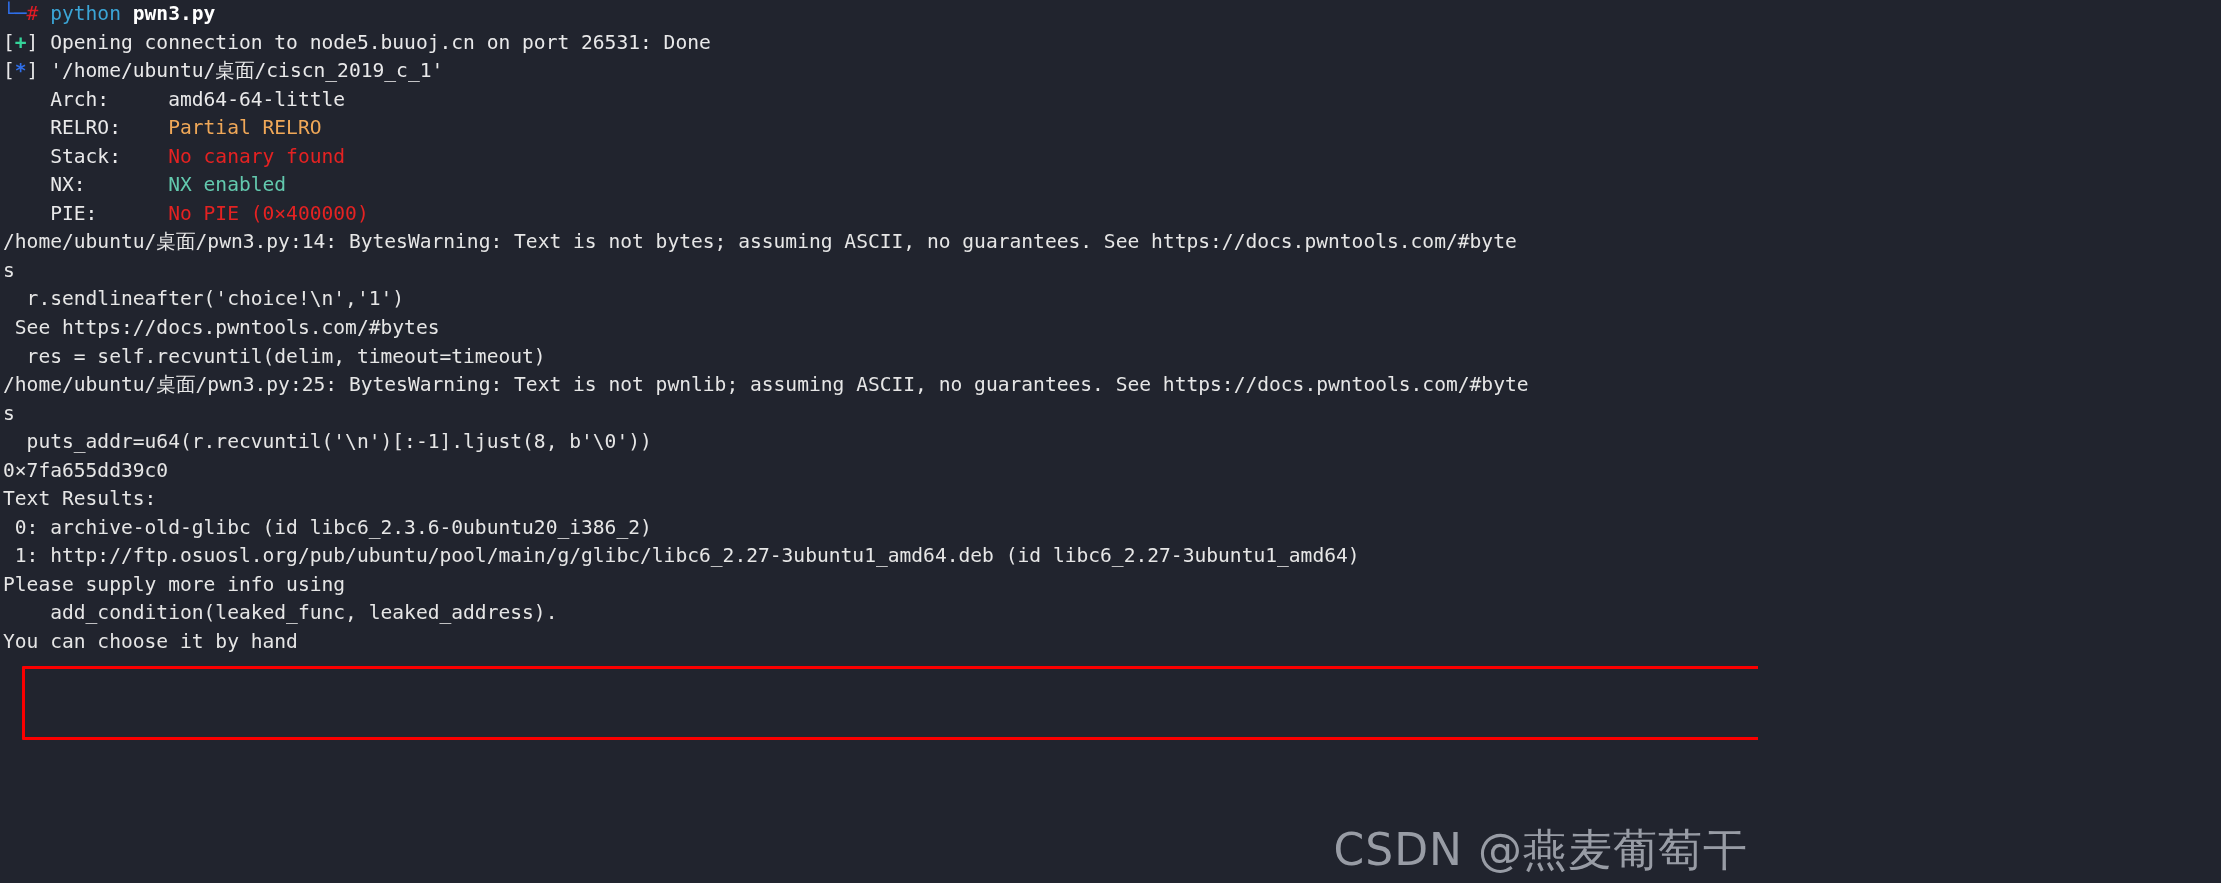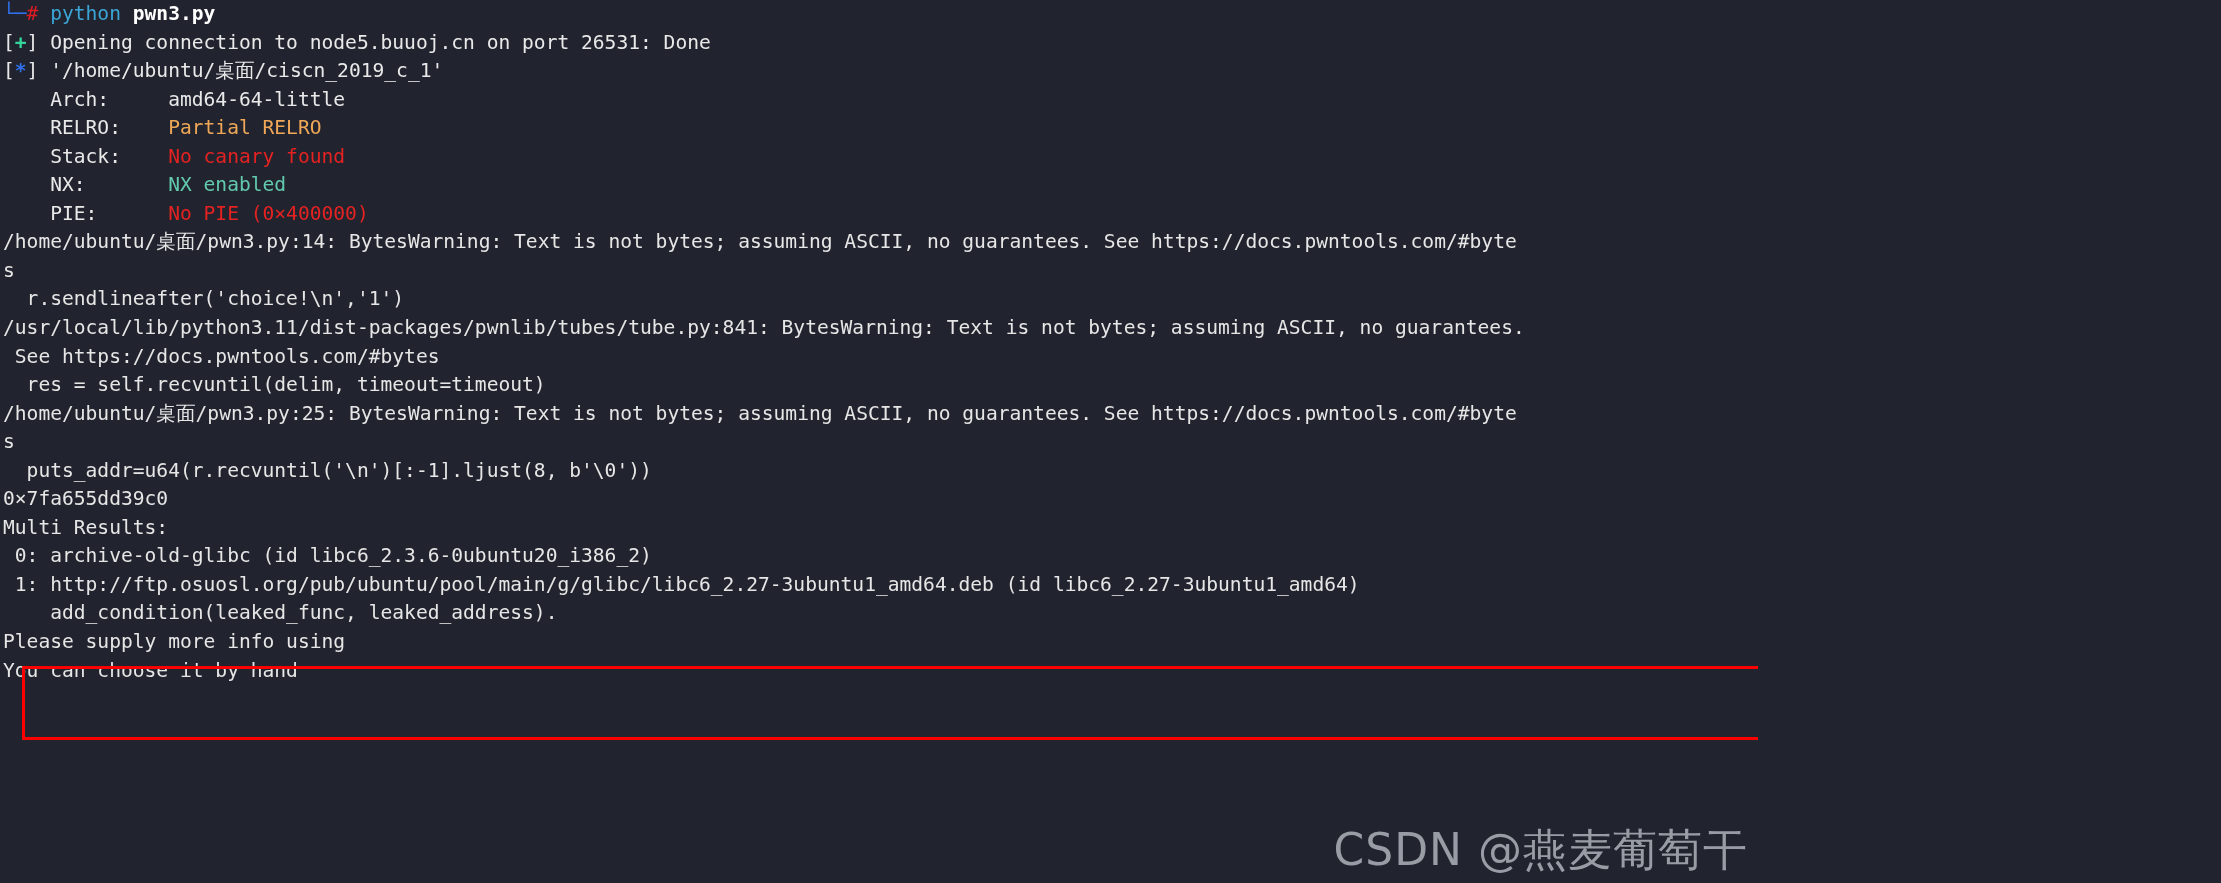--- a/index.html
+++ b/index.html
@@ -95,36 +95,35 @@
     <div class="line"><span class="w">    Stack:    </span><span class="red-txt">No canary found</span></div>
 
     <div class="line"><span class="w">    NX:       </span><span class="teal">NX enabled</span></div>
 
     <div class="line"><span class="w">    PIE:      </span><span class="red-txt">No PIE (0×400000)</span></div>
 
     <div class="line">/home/ubuntu/桌面/pwn3.py:14: BytesWarning: Text is not bytes; assuming ASCII, no guarantees. See https://docs.pwntools.com/#byte</div>
     <div class="line">s</div>
     <div class="line">  r.sendlineafter('choice!\n','1')</div>
 
-    <div class="line">/usr/local/lib/python3.11/dist-packages/pwnlib/tubes/tube.py:841: BytesWarning: Text is not bytes; assuming ASCII, no guarantees.</div>
     <div class="line"> See https://docs.pwntools.com/#bytes</div>
     <div class="line">  res = self.recvuntil(delim, timeout=timeout)</div>
 
-    <div class="line">/home/ubuntu/桌面/pwn3.py:25: BytesWarning: Text is not bytes; assuming ASCII, no guarantees. See https://docs.pwntools.com/#byte</div>
+    <div class="line">/home/ubuntu/桌面/pwn3.py:25: BytesWarning: Text is not pwnlib; assuming ASCII, no guarantees. See https://docs.pwntools.com/#byte</div>
     <div class="line">s</div>
     <div class="line">  puts_addr=u64(r.recvuntil('\n')[:-1].ljust(8, b'\0'))</div>
 
     <div class="line">0×7fa655dd39c0</div>
 
-    <div class="line">Multi Results:</div>
+    <div class="line">Text Results:</div>
     <div class="line"> 0: archive-old-glibc (id libc6_2.3.6-0ubuntu20_i386_2)</div>
     <div class="line"> 1: http://ftp.osuosl.org/pub/ubuntu/pool/main/g/glibc/libc6_2.27-3ubuntu1_amd64.deb (id libc6_2.27-3ubuntu1_amd64)</div>
 
+    <div class="line">Please supply more info using</div>
     <div class="line">    add_condition(leaked_func, leaked_address).</div>
-    <div class="line">Please supply more info using</div>
     <div class="line">You can choose it by hand</div>
 
 
   </div>
 
   <div id="highlight-box"></div>
 
   <div id="watermark">CSDN @燕麦葡萄干</div>
 </div>
 

